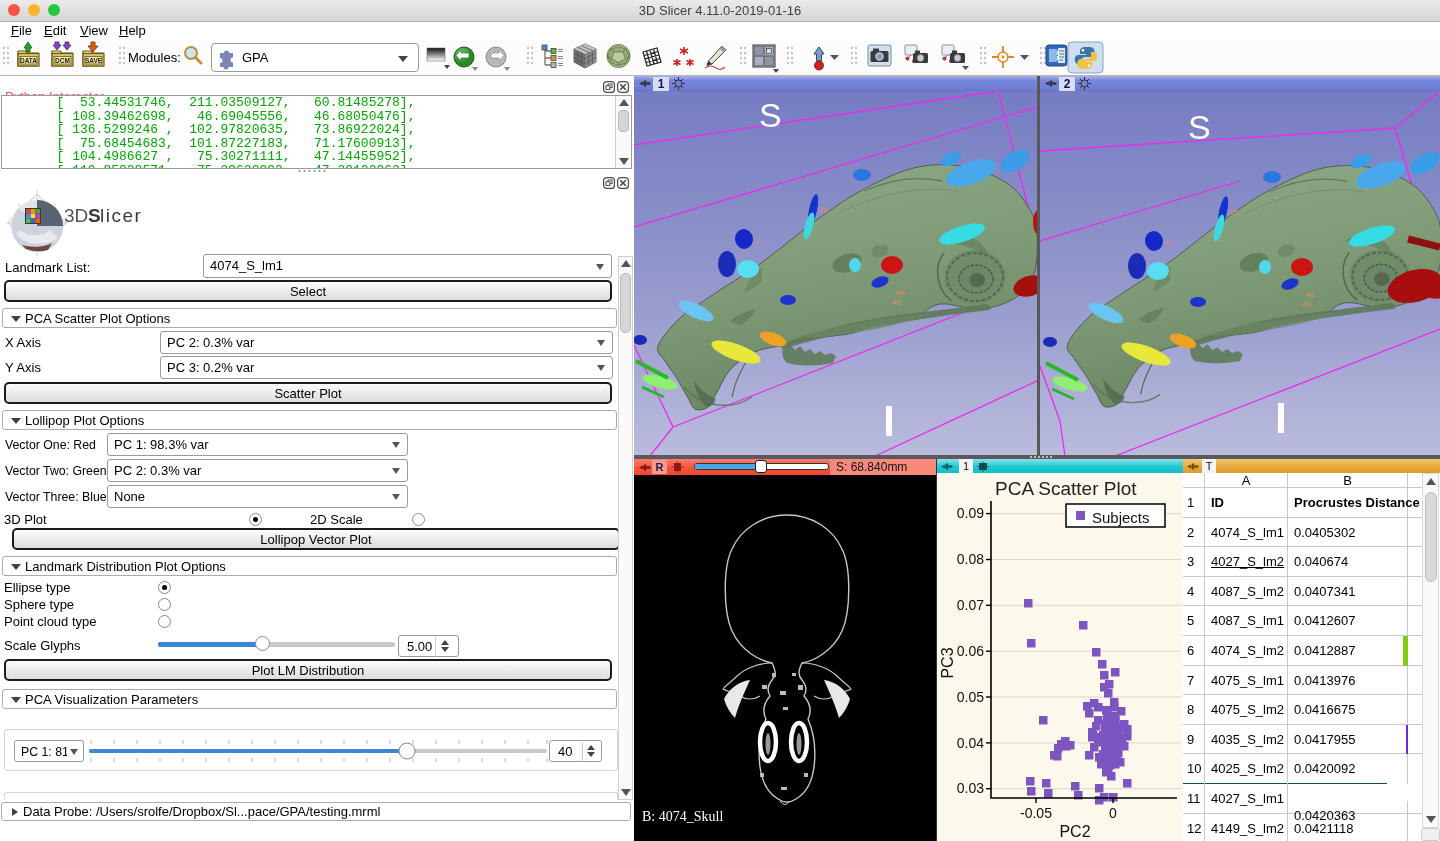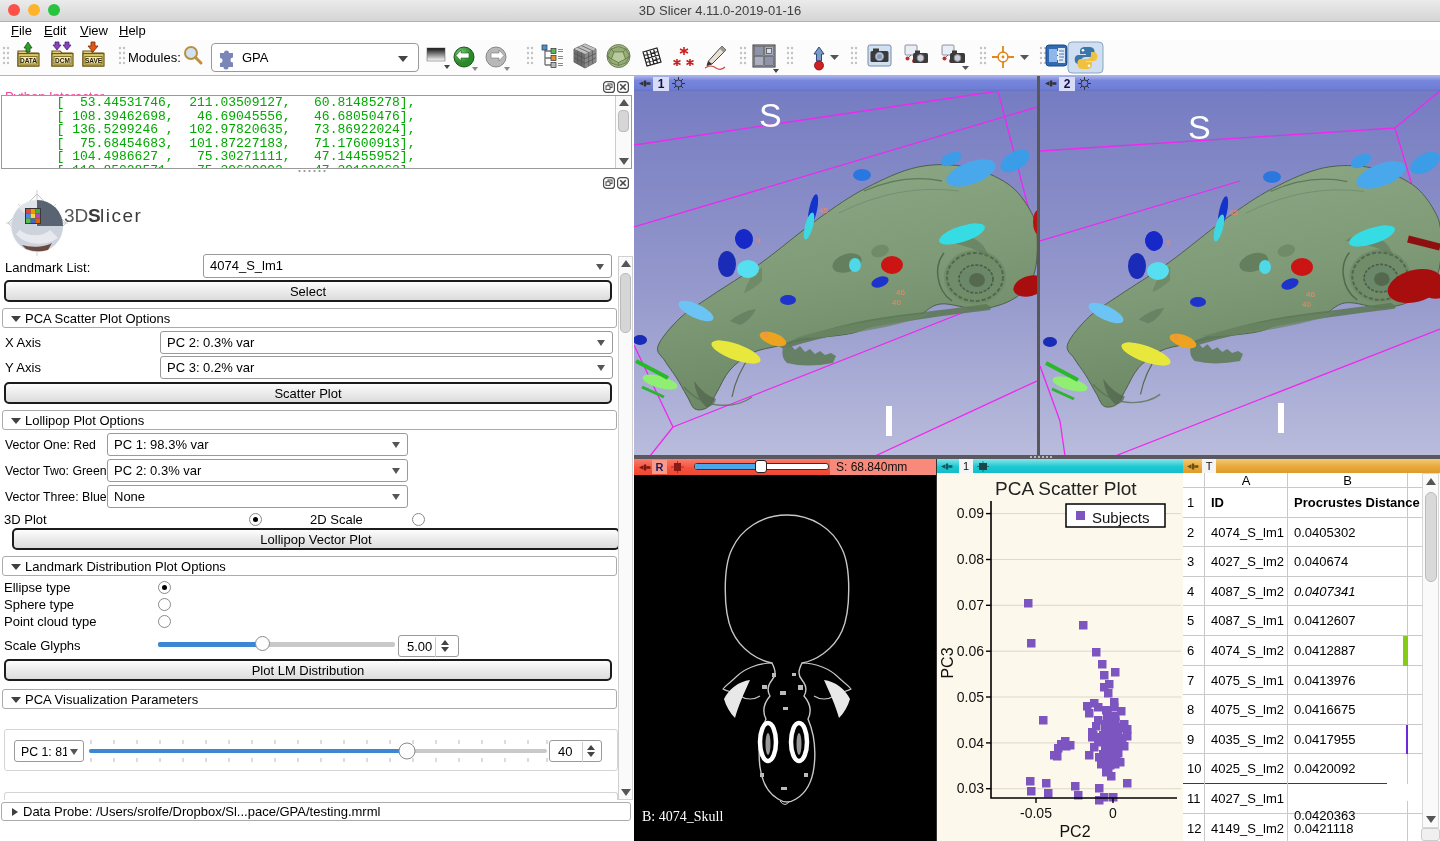--- a/index.html
+++ b/index.html
@@ -857,27 +857,27 @@
             <div style="position:absolute;left:22px;top:0;width:83px;height:29.6px;border-right:1px solid #c9c9c9;padding:7px 0 0 6px;font-weight:bold;">ID</div>
             <div style="position:absolute;left:105px;top:0;width:120px;height:29.6px;border-right:1px solid #c9c9c9;padding:7px 0 0 6px;font-weight:bold;white-space:nowrap;">Procrustes Distance</div>
           </div>
           <div style="position:absolute;left:0;top:44.6px;width:240px;height:29.6px;border-bottom:1px solid #c9c9c9;">
             <div style="position:absolute;left:0;top:0;width:22px;height:29.6px;border-right:1px solid #c9c9c9;padding:7px 0 0 4px;">2</div>
             <div style="position:absolute;left:22px;top:0;width:83px;height:29.6px;border-right:1px solid #c9c9c9;padding:7px 0 0 6px;font-weight:normal;">4074_S_lm1</div>
             <div style="position:absolute;left:105px;top:0;width:120px;height:29.6px;border-right:1px solid #c9c9c9;padding:7px 0 0 6px;font-weight:normal;white-space:nowrap;">0.0405302</div>
           </div>
           <div style="position:absolute;left:0;top:74.2px;width:240px;height:29.6px;border-bottom:1px solid #c9c9c9;">
             <div style="position:absolute;left:0;top:0;width:22px;height:29.6px;border-right:1px solid #c9c9c9;padding:7px 0 0 4px;">3</div>
-            <div style="position:absolute;left:22px;top:0;width:83px;height:29.6px;border-right:1px solid #c9c9c9;padding:7px 0 0 6px;font-weight:normal;">4027_S_lm2</div>
+            <div style="position:absolute;left:22px;top:0;width:83px;height:29.6px;border-right:1px solid #c9c9c9;padding:7px 0 0 6px;font-weight:normal;text-decoration:underline;">4027_S_lm2</div>
             <div style="position:absolute;left:105px;top:0;width:120px;height:29.6px;border-right:1px solid #c9c9c9;padding:7px 0 0 6px;font-weight:normal;white-space:nowrap;">0.040674</div>
           </div>
           <div style="position:absolute;left:0;top:103.8px;width:240px;height:29.6px;border-bottom:1px solid #c9c9c9;">
             <div style="position:absolute;left:0;top:0;width:22px;height:29.6px;border-right:1px solid #c9c9c9;padding:7px 0 0 4px;">4</div>
             <div style="position:absolute;left:22px;top:0;width:83px;height:29.6px;border-right:1px solid #c9c9c9;padding:7px 0 0 6px;font-weight:normal;">4087_S_lm2</div>
-            <div style="position:absolute;left:105px;top:0;width:120px;height:29.6px;border-right:1px solid #c9c9c9;padding:7px 0 0 6px;font-weight:normal;white-space:nowrap;font-style:italic;">0.0407341</div>
+            <div style="position:absolute;left:105px;top:0;width:120px;height:29.6px;border-right:1px solid #c9c9c9;padding:7px 0 0 6px;font-weight:normal;white-space:nowrap;">0.0407341</div>
           </div>
           <div style="position:absolute;left:0;top:133.4px;width:240px;height:29.6px;border-bottom:1px solid #c9c9c9;">
             <div style="position:absolute;left:0;top:0;width:22px;height:29.6px;border-right:1px solid #c9c9c9;padding:7px 0 0 4px;">5</div>
             <div style="position:absolute;left:22px;top:0;width:83px;height:29.6px;border-right:1px solid #c9c9c9;padding:7px 0 0 6px;font-weight:normal;">4087_S_lm1</div>
             <div style="position:absolute;left:105px;top:0;width:120px;height:29.6px;border-right:1px solid #c9c9c9;padding:7px 0 0 6px;font-weight:normal;white-space:nowrap;">0.0412607</div>
           </div>
           <div style="position:absolute;left:0;top:163.0px;width:240px;height:29.6px;border-bottom:1px solid #c9c9c9;">
             <div style="position:absolute;left:0;top:0;width:22px;height:29.6px;border-right:1px solid #c9c9c9;padding:7px 0 0 4px;">6</div>
             <div style="position:absolute;left:22px;top:0;width:83px;height:29.6px;border-right:1px solid #c9c9c9;padding:7px 0 0 6px;font-weight:normal;">4074_S_lm2</div>
             <div style="position:absolute;left:105px;top:0;width:120px;height:29.6px;border-right:5px solid #84cc16;padding:7px 0 0 6px;font-weight:normal;white-space:nowrap;">0.0412887</div>

